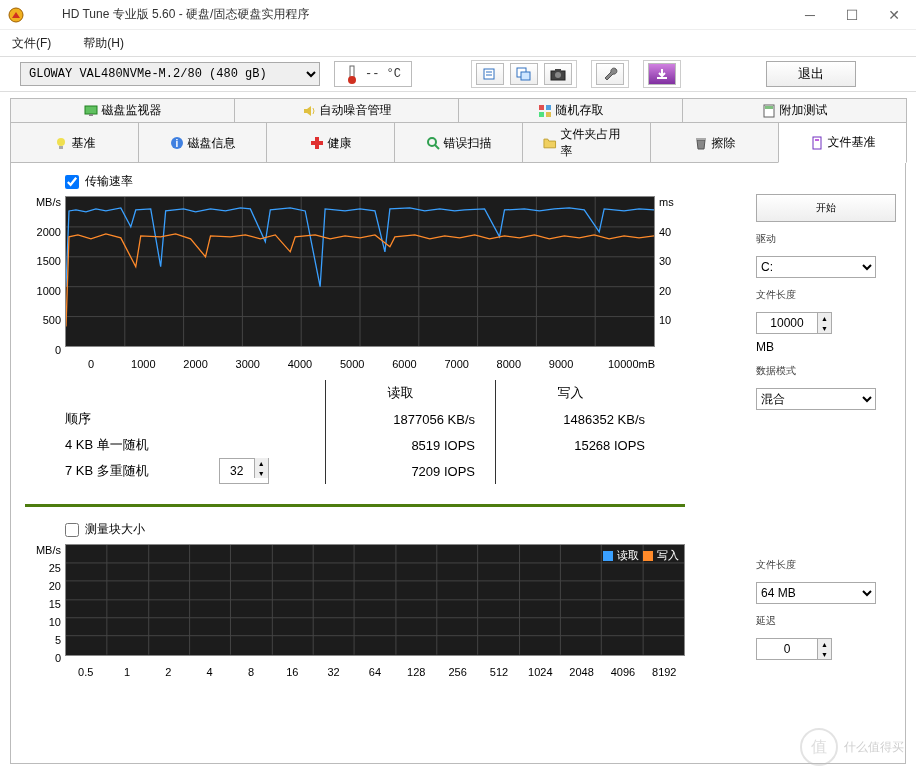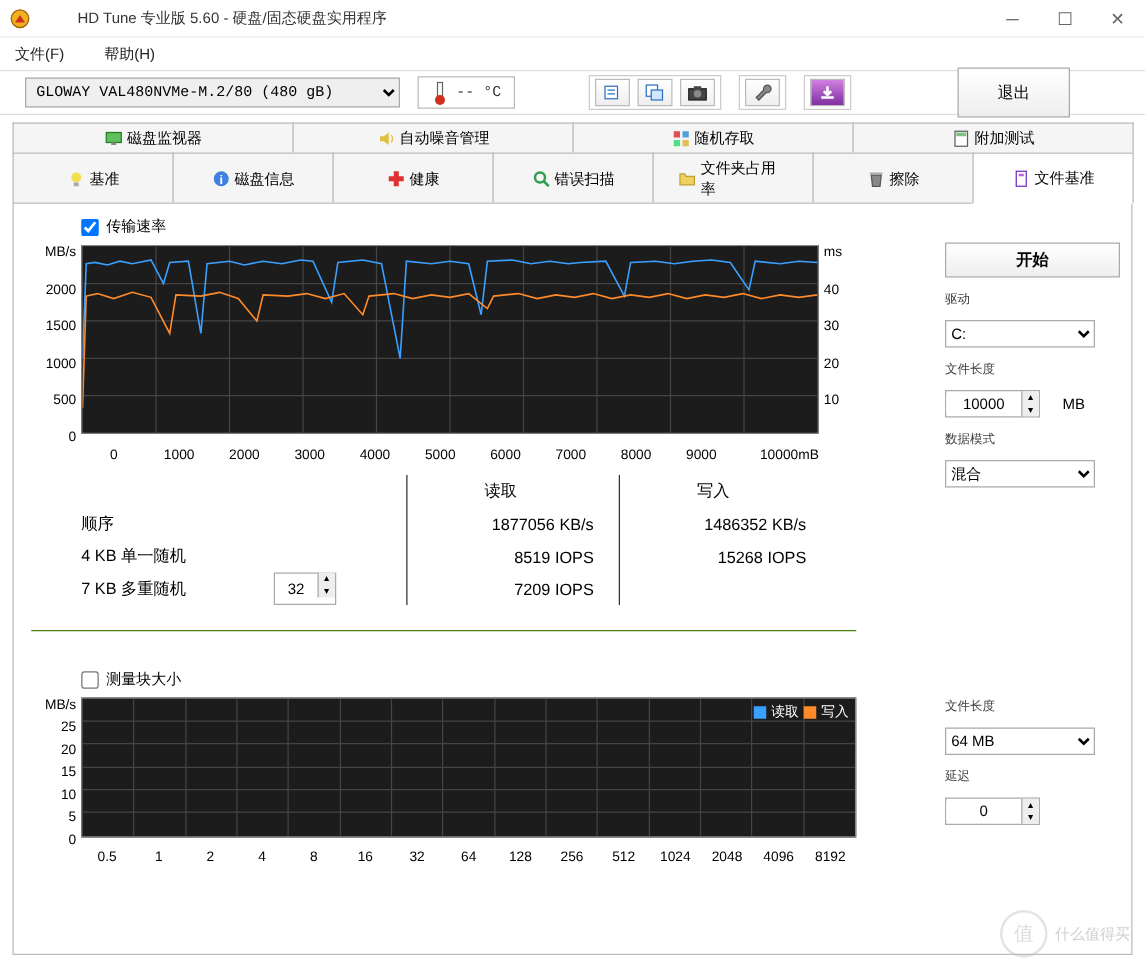--- a/index.html
+++ b/index.html
@@ -15,21 +15,21 @@
 
 .menubar { height: 26px; display: flex; align-items: center; padding: 0 12px; gap: 32px; font-size: 12px; color: #222; }
 
 
 .toolbar { height: 36px; display: flex; align-items: center; padding: 4px 20px; gap: 14px; border-top: 1px solid #ddd; border-bottom: 1px solid #ddd; }
 .drive-select { width: 300px; height: 24px; font-size: 12px; font-family: "Courier New", monospace; border: 1px solid #aaa; padding: 0 4px; }
 .temp-box { display: flex; align-items: center; border: 1px solid #bbb; padding: 2px 10px; gap: 6px; height: 26px; }
 .temp-txt { font-size: 12px; color: #333; font-family: "Courier New", monospace; }
 .tool-group { display: flex; gap: 6px; border: 1px solid #ccc; padding: 2px 4px; }
 .tool-btn { width: 28px; height: 22px; display: flex; align-items: center; justify-content: center; border: 1px solid #bbb; background: linear-gradient(#fff,#eee); }
-.exit-btn { width: 90px; height: 40px; border: 1px solid #aaa; background: linear-gradient(#fff,#eee); font-size: 13px; margin-left: auto; margin-right: 40px; }
+.exit-btn { width: 90px; height: 26px; border: 1px solid #aaa; background: linear-gradient(#fff,#eee); font-size: 13px; margin-left: auto; margin-right: 40px; }
 
 
 .tabs-area { padding: 6px 10px 0 10px; }
 .tabs-row { display: flex; }
 .tab { display: flex; align-items: center; gap: 4px; padding: 3px 20px; font-size: 12px; border: 1px solid #bbb; border-bottom: none; background: #f5f5f5; margin-right: -1px; flex: 1; justify-content: center; }
 .tab.active { background: #fff; border-bottom: 1px solid #fff; position: relative; z-index: 2; }
 .tab-icon { width: 14px; height: 14px; }
 .tab-content { border: 1px solid #bbb; margin-top: -1px; padding: 10px 14px; background: #fff; }
 
 
@@ -53,29 +53,29 @@
 .spin-box input { width: 34px; border: none; text-align: center; font-size: 12px; }
 .spin-btns { display: flex; flex-direction: column; }
 .spin-btns span { width: 14px; height: 10px; border-left: 1px solid #aaa; display: flex; align-items: center; justify-content: center; font-size: 7px; background: #eee; }
 .res-col { border-left: 1px solid #333; width: 170px; text-align: right; padding-right: 20px; }
 .res-col .hdr { border-bottom: 1px solid transparent; text-align: center; padding-right: 0; }
 .res-col div { height: 26px; display: flex; align-items: center; justify-content: flex-end; }
 .res-col .hdr { justify-content: center; }
 
 
 .side-panel { position: absolute; right: 20px; top: 194px; width: 140px; font-size: 12px; display: flex; flex-direction: column; gap: 10px; }
-.start-btn { height: 28px; border: 1px solid #aaa; background: linear-gradient(#fff,#eee); font-size: 13px; font-weight: bold; }
+.start-btn { height: 28px; border: 1px solid #aaa; background: linear-gradient(#fff,#eee); font-size: 10px; }
 .side-label { font-size: 10px; color: #404040; }
 .side-select { width: 120px; height: 22px; border: 1px solid #aaa; font-size: 12px; background: #fff; }
-.side-spin { display: flex; align-items: center; gap: 18px; }
+.side-spin { display: flex; align-items: flex-start; gap: 6px; flex-direction: column; }
 .side-spin .spin-box { margin-left: 0; width: 76px; }
 .side-spin .spin-box input { width: 60px; }
 
 
-.chart2-block { margin-top: 20px; border-top: 1px solid #4d7c0f; padding-top: 30px; }
+.chart2-block { margin-top: 20px; border-top: 3px solid #4d7c0f; padding-top: 14px; }
 .legend-sq { display: inline-block; width: 10px; height: 10px; }
 .legend-row { position: absolute; right: 6px; top: 4px; font-size: 11px; color: #fff; display: flex; gap: 4px; align-items: center; }
 
 
 .side-panel2 { position: absolute; right: 20px; top: 558px; width: 140px; font-size: 12px; display: flex; flex-direction: column; gap: 10px; }
 
 
 .watermark { position: absolute; right: 12px; bottom: 10px; opacity: 0.4; font-size: 12px; display: flex; align-items: center; gap: 6px; color: #888; }
 .wm-circle { width: 38px; height: 38px; border-radius: 50%; border: 2px solid #bbb; display: flex; align-items: center; justify-content: center; font-size: 16px; color: #aaa; }
 

